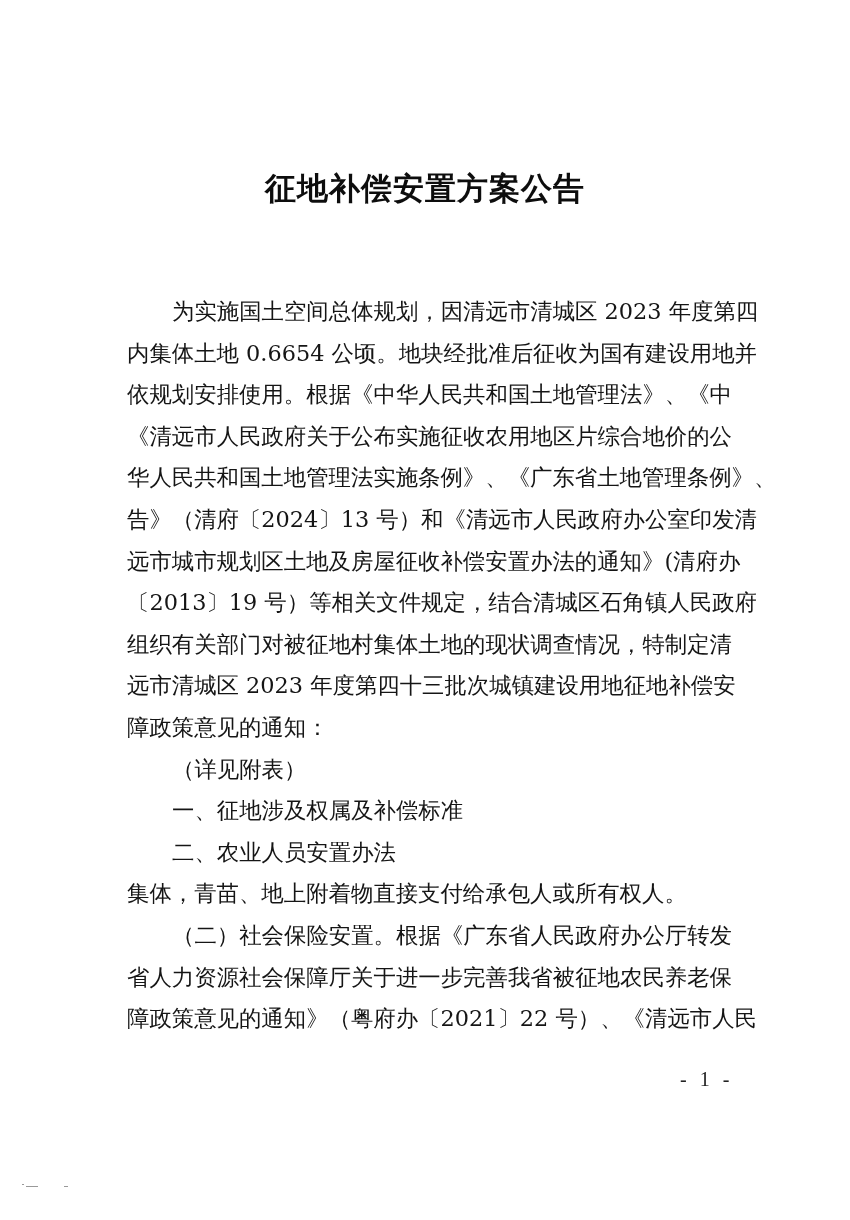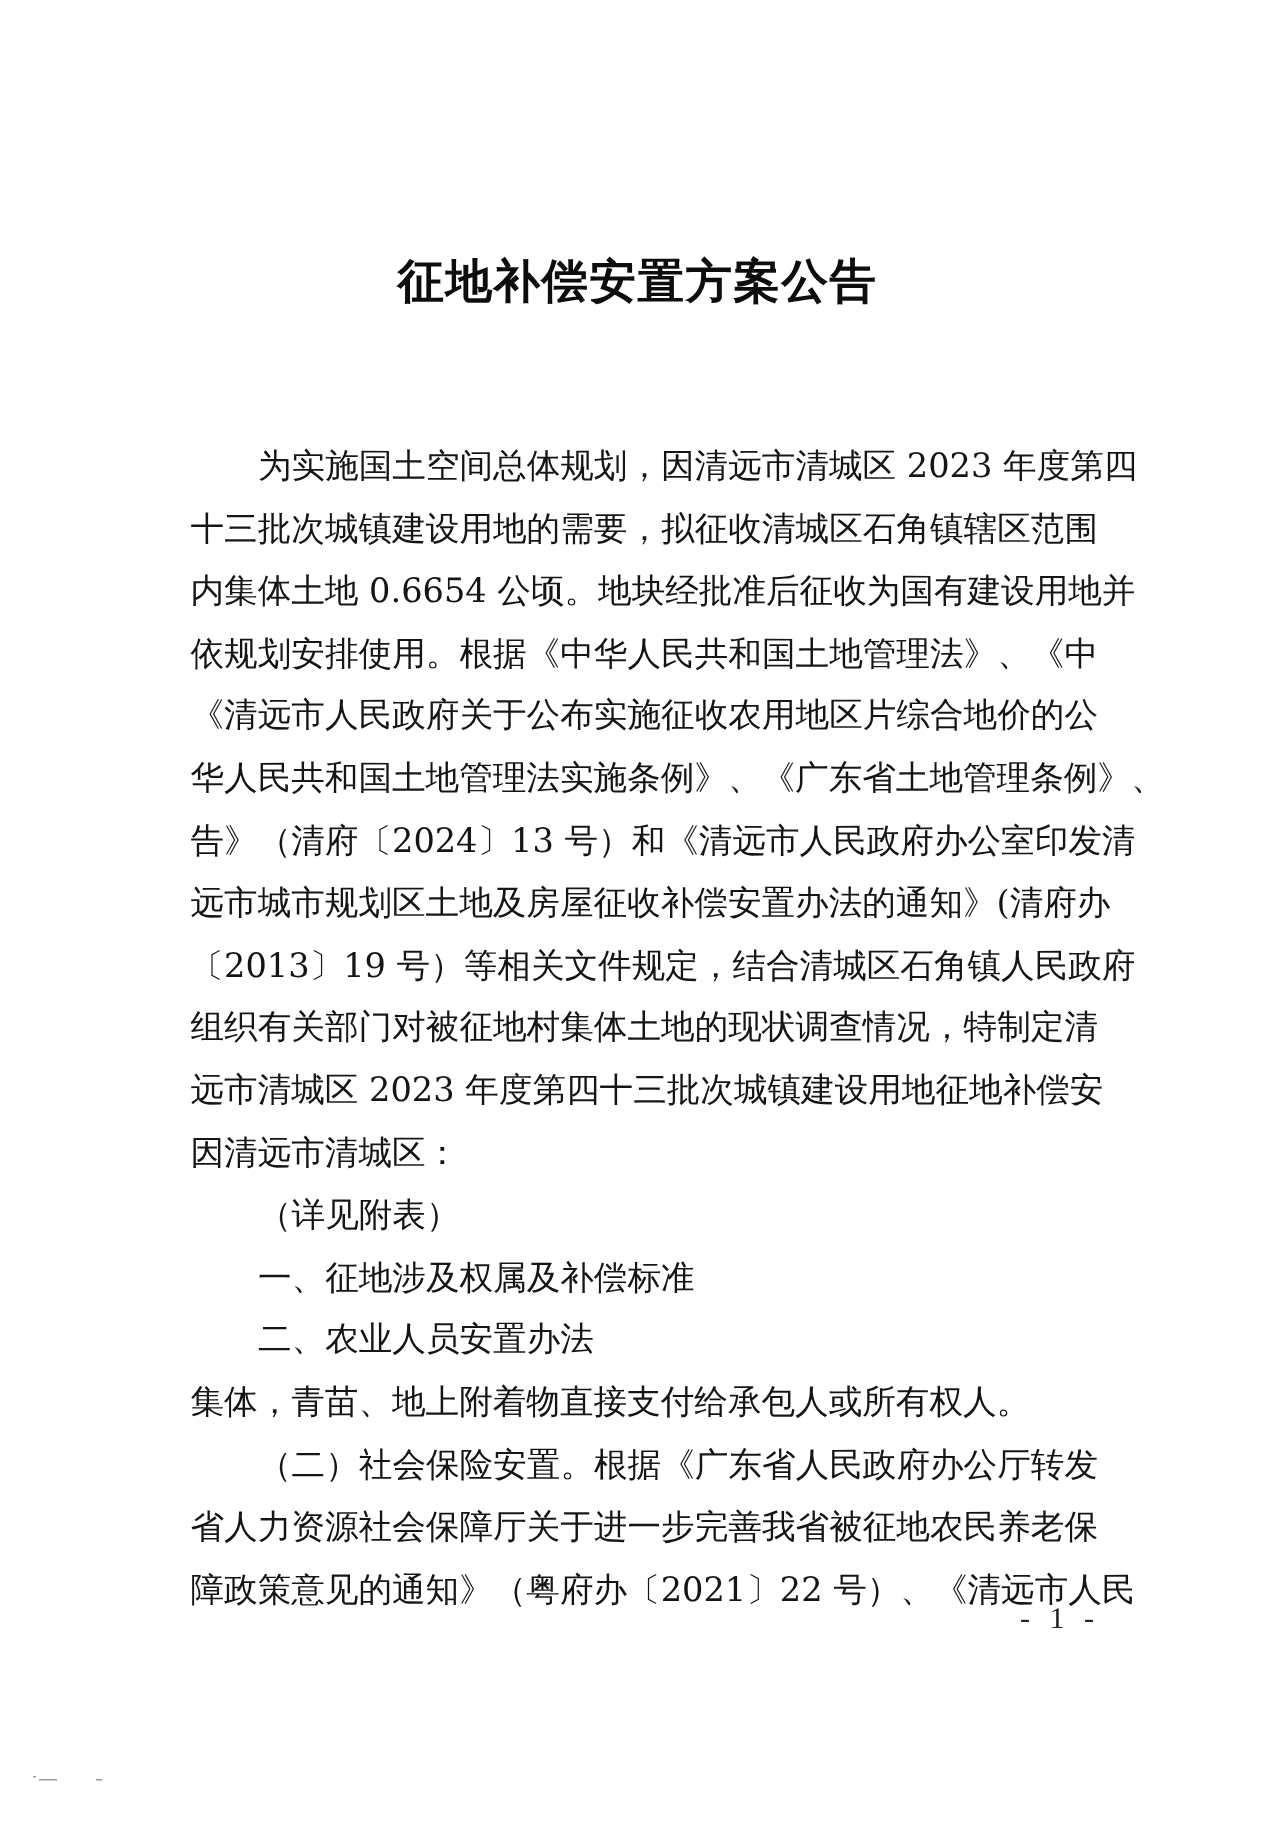--- a/index.html
+++ b/index.html
@@ -81,31 +81,30 @@
   </style>
 </head>
 <body>
 
 <div class="page">
 
   <div class="title">征地补偿安置方案公告</div>
 
   <div class="body">
     <div class="line indent">为实施国土空间总体规划，因清远市清城区 2023 年度第四</div>
-    <div class="line">十三批次城镇建设用地的需要，拟征收清城区石角镇辖区范围</div>
     <div class="line">内集体土地 0.6654 公顷。地块经批准后征收为国有建设用地并</div>
     <div class="line">依规划安排使用。根据《中华人民共和国土地管理法》、《中</div>
     <div class="line">《清远市人民政府关于公布实施征收农用地区片综合地价的公</div>
     <div class="line">华人民共和国土地管理法实施条例》、《广东省土地管理条例》、</div>
     <div class="line">告》（清府〔2024〕13 号）和《清远市人民政府办公室印发清</div>
     <div class="line">远市城市规划区土地及房屋征收补偿安置办法的通知》(清府办</div>
     <div class="line">〔2013〕19 号）等相关文件规定，结合清城区石角镇人民政府</div>
     <div class="line">组织有关部门对被征地村集体土地的现状调查情况，特制定清</div>
     <div class="line">远市清城区 2023 年度第四十三批次城镇建设用地征地补偿安</div>
-    <div class="line last">因清远市清城区：</div>
+    <div class="line last">障政策意见的通知：</div>
     <div class="line indent last">（详见附表）</div>
     <div class="line indent last">一、征地涉及权属及补偿标准</div>
     <div class="line indent last">二、农业人员安置办法</div>
     <div class="line last">集体，青苗、地上附着物直接支付给承包人或所有权人。</div>
     <div class="line indent">（二）社会保险安置。根据《广东省人民政府办公厅转发</div>
     <div class="line">省人力资源社会保障厅关于进一步完善我省被征地农民养老保</div>
     <div class="line">障政策意见的通知》（粤府办〔2021〕22 号）、《清远市人民</div>
   </div>
 
   <div class="page-number">- 1 -</div>

